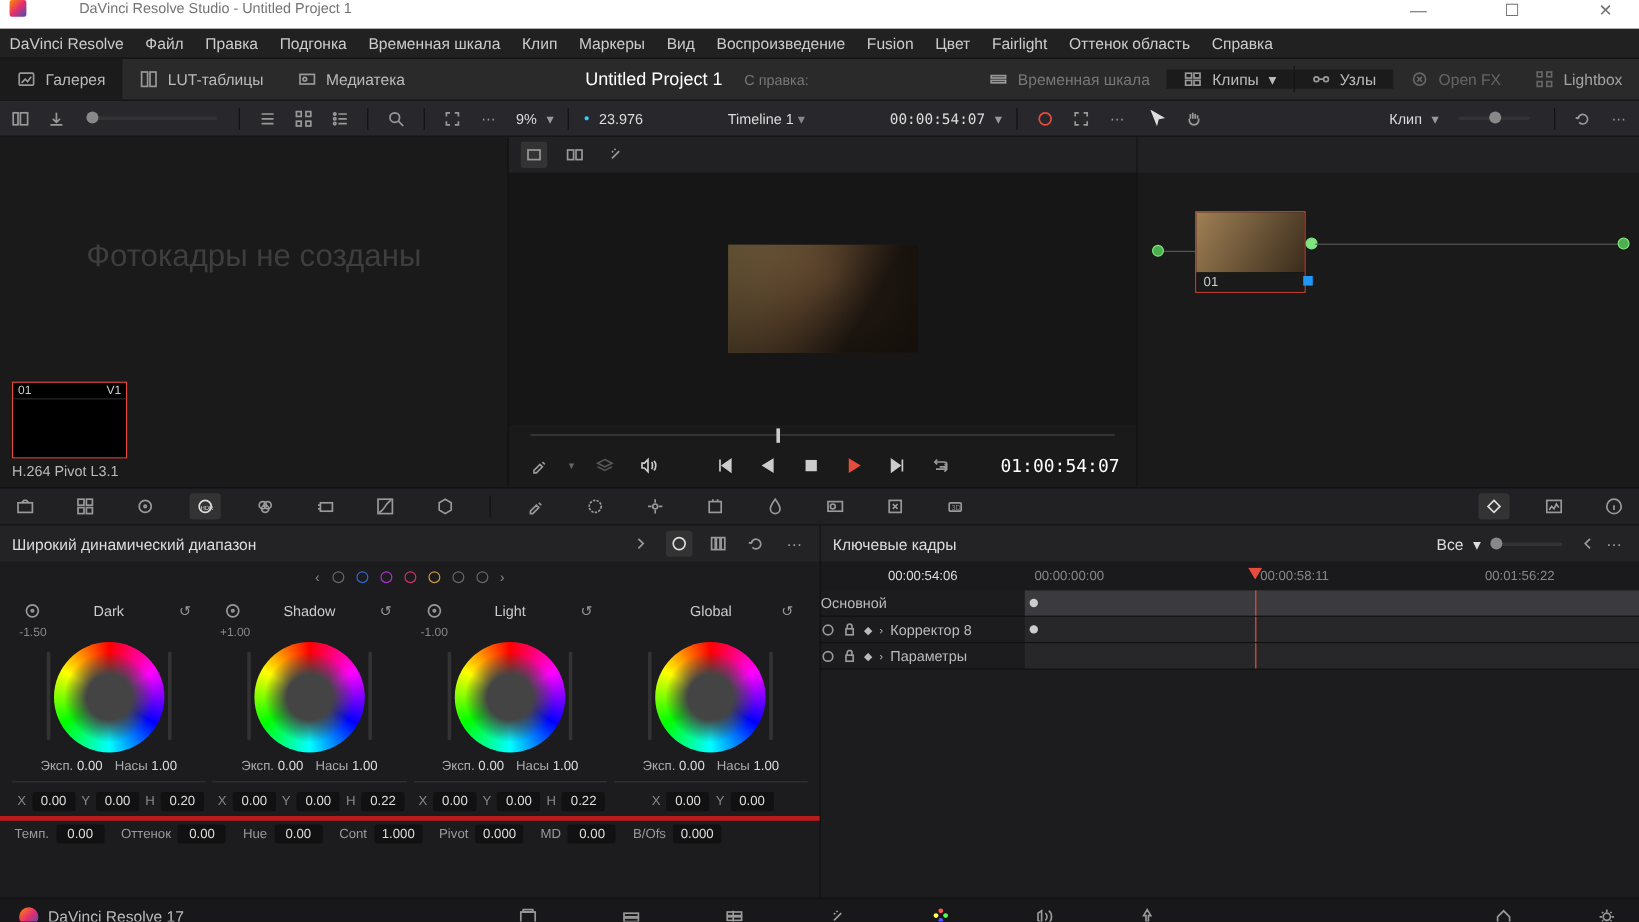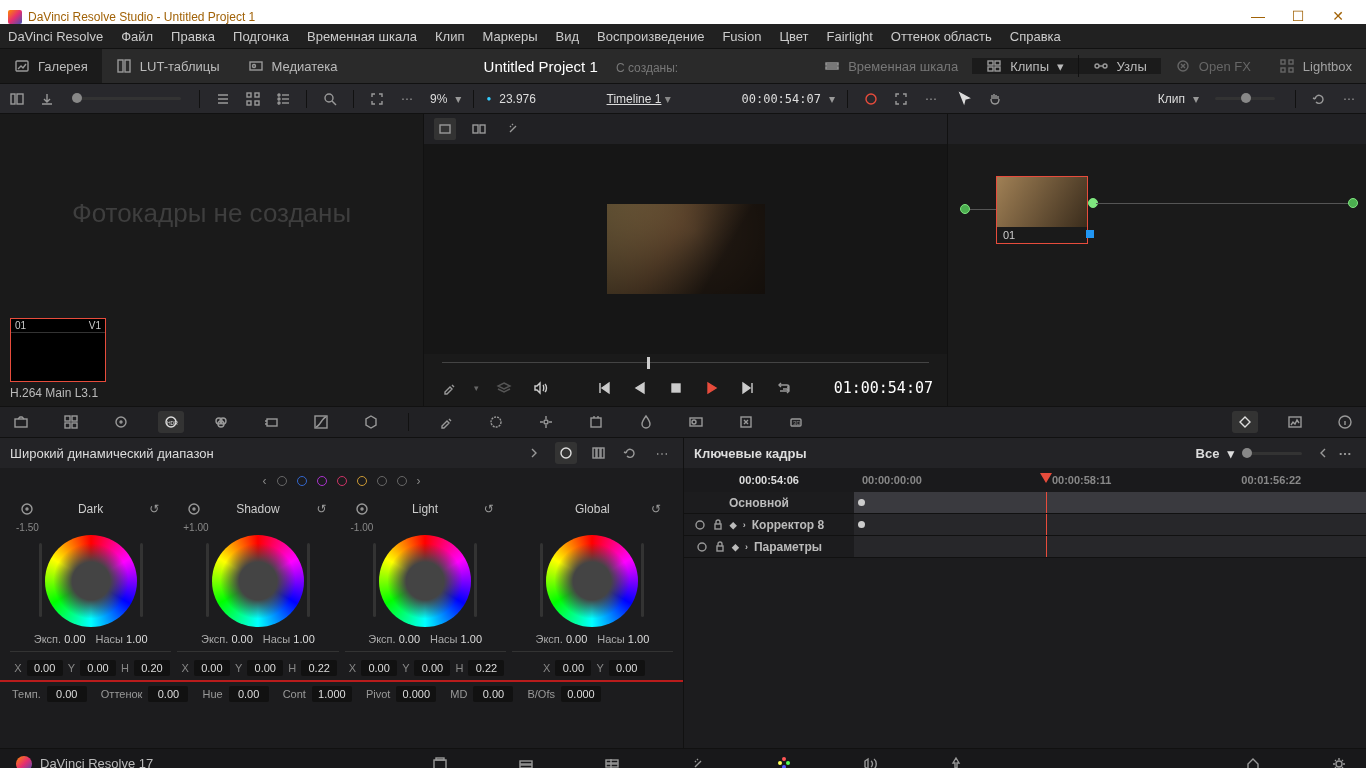--- a/index.html
+++ b/index.html
@@ -1,17 +1,17 @@
 <!DOCTYPE html>
 <html><head>
 <meta charset="utf-8">
 <style>
 * { margin: 0; padding: 0; box-sizing: border-box; font-family: "Segoe UI", Arial, sans-serif; }
 body { background: #1a1a1a; color: #999; font-size: 12px; width: 1366px; height: 768px; overflow: hidden; user-select: none; }
-.titlebar { height: 24px; background: #fff; display: flex; align-items: flex-end; padding: 0 8px; color: #a16207; font-size: 12px; }
+.titlebar { height: 24px; background: #fff; display: flex; align-items: flex-start; padding: 0 8px; color: #737373; font-size: 12px; gap: 38px; }
 .titlebar .title-icon { width: 14px; height: 14px; background: linear-gradient(135deg,#ff8a00,#e52e71,#3f51b5); border-radius: 2px; margin-right: 6px; }
 .titlebar .spacer { flex: 1; }
 .titlebar .win-btn { width: 40px; text-align: center; font-size: 14px; }
 .menubar { height: 24px; background: #212121; display: flex; align-items: center; padding: 0 8px; font-size: 13px; gap: 18px; color: #ccc; }
 .menubar span { cursor: default; }
 .toolbar-top { height: 36px; background: #2a2a2a; display: flex; align-items: center; border-top: 1px solid #111; border-bottom: 1px solid #111; }
 .toolbar-top .tb-item { display: flex; align-items: center; gap: 8px; padding: 0 14px; height: 100%; color: #bbb; font-size: 13px; }
 .toolbar-top .tb-item.sel { background: #1b1b1b; }
 .toolbar-top .center-title { flex: 1; text-align: center; color: #fff; font-size: 15px; font-weight: 500; }
 .toolbar-top .right-group { display: flex; align-items: center; }
@@ -64,31 +64,31 @@
 .color-wheel { width:92px; height:92px; border-radius:50%; background: conic-gradient(red,magenta,blue,cyan,lime,yellow,red); position:relative; margin:2px 0;}
 .color-wheel::after{content:""; position:absolute; inset:8px; border-radius:50%; background:radial-gradient(circle,#444 35%,transparent 70%);}
 .wheel-outer{ position:relative;}
 .wheel-outer .side-l{position:absolute; left:-6px; top:10px; width:3px; height:74px; background:#333; border-radius:2px;}
 .wheel-outer .side-r{position:absolute; right:-6px; top:10px; width:3px; height:74px; background:#333; border-radius:2px;}
 .wh-vals { display:flex; gap:10px; font-size:11px; margin-top:4px; color:#aaa;}
 .wh-vals .v b{color:#ddd; font-weight:normal;}
 .wh-xy { display:flex; gap:2px; font-size:11px; margin-top:8px; }
 .wh-xy .box{ background:#111; padding:2px 5px; border-radius:2px; min-width:36px; text-align:center; color:#ddd;}
 .wh-xy .lab{padding:2px 3px; color:#888;}
-.hdr-bottom { height:26px; border-top:2px solid #b91c1c; display:flex; align-items:center; padding:0 12px; gap:14px; font-size:11px;}
+.hdr-bottom { height:26px; border-top:4px solid #b91c1c; display:flex; align-items:center; padding:0 12px; gap:14px; font-size:11px;}
 .hdr-bottom .pair{display:flex; gap:6px; align-items:center;}
 .hdr-bottom .pair .vbox{background:#111; padding:2px 6px; border-radius:2px; color:#ddd; min-width:40px; text-align:center;}
-.key-panel { flex:1; display:flex; flex-direction:column; background:#1c1c1e;font-weight:bold;}
+.key-panel { flex:1; display:flex; flex-direction:column; background:#1c1c1e;}
 .key-head { height:30px; display:flex; align-items:center; padding:0 10px; font-size:13px; color:#ddd; background:#232326;}
 .key-head .sp{flex:1;}
 .key-timeline-head { height:24px; display:flex; align-items:center; font-size:11px; background:#1a1a1c;}
 .key-timeline-head .lcol{width:170px; text-align:center; color:#ddd;}
 .key-timeline-head .tcol{flex:1; display:flex; gap:130px; padding-left:8px; color:#888; position:relative;}
 .key-row { height:22px; display:flex; align-items:center; font-size:12px; border-bottom:1px solid #111;}
-.key-row .lcol{width:170px; display:flex; align-items:center; justify-content:center; gap:6px; padding-right:20px; color:#bbb;}
+.key-row .lcol{width:170px; display:flex; align-items:center; justify-content:flex-start; gap:6px; padding-right:20px; color:#bbb;}
 .key-row .track{flex:1; background:#27272a; height:100%; position:relative;}
 .key-row.sel .track{background:#3a3a3f;}
 .key-row .dot{position:absolute; left:4px; top:7px; width:7px; height:7px; border-radius:50%; background:#ccc;}
 .playhead-line{ position:absolute; left:192px; top:0; bottom:0; width:1px; background:#e74c3c;}
 .playhead-head{ position:absolute; left:186px; top:-1px; width:12px; height:10px; background:#e74c3c; clip-path: polygon(0 0,100% 0,50% 100%);}
 .key-body{ flex:1; position:relative;}
 .bottombar { height: 30px; background: #18181a; border-top:1px solid #111; display:flex; align-items:center; padding:0 16px; gap:64px; font-size:13px; color:#bbb;}
 .bottombar .app{display:flex; align-items:center; gap:8px;}
 .bottombar .sp{flex:1;}
 .bottombar .page-ic{ width:22px; height:22px; display:flex; align-items:center; justify-content:center;}
@@ -142,21 +142,21 @@
   </div>
   <div class="tb-item">
     <svg class="ico">
         <rect x="2" y="4" width="12" height="8"></rect>
         <circle cx="6" cy="8" r="1.5"></circle>
       </svg>
     <span>Медиатека</span>
   </div>
   <div class="center-title">
     <span>Untitled Project 1</span>
-    <span style="color:#777; font-size:12px; margin-left:14px;">С созданы:</span>
+    <span style="color:#777; font-size:12px; margin-left:14px;">С правка:</span>
   </div>
   <div class="right-group">
     <div class="tb-item">
       <svg class="ico">
           <rect x="2" y="5" width="12" height="2"></rect>
           <rect x="2" y="9" width="12" height="2"></rect>
         </svg>
       <span style="color:#777;">Временная шкала</span>
     </div>
     <div class="tb-item sel">
@@ -252,21 +252,21 @@
       </div>
     <div class="icon-btn">⋯</div>
   </div>
   <div class="grp" style="flex:1;">
     <span style="color:#ddd;">9%</span>
     <span>▾</span>
     <div class="sep"></div>
     <span style="color:#3cf;font-size:8px;">●</span>
     <span style="color:#ddd;">23.976</span>
     <div style="flex:1; text-align:center;">
-      <span style="color:#ddd; font-weight:500;text-decoration:underline;">Timeline 1</span>
+      <span style="color:#ddd; font-weight:500;">Timeline 1</span>
       <span style="color:#888;"> ▾</span>
     </div>
     <span style="color:#ddd; font-family:monospace;">00:00:54:07</span>
     <span>▾</span>
     <div class="sep"></div>
     <div class="icon-btn">
         <svg class="ico" style="stroke:#e74c3c;">
           <circle cx="8" cy="8" r="5"></circle>
         </svg>
       </div>
@@ -309,21 +309,21 @@
   <div class="gallery-pane">
     <div class="gallery-empty">Фотокадры не созданы</div>
     <div class="gallery-clip-strip">
       <div class="clip-tile">
         <div class="head">
             <span>01</span>
             <span>V1</span>
           </div>
         <div class="thumb"></div>
       </div>
-      <div class="clip-codec">H.264 Main L3.1</div>
+      <div class="clip-codec">H.264 Pivot L3.1</div>
     </div>
   </div>
 
   <div class="viewer-pane">
     <div class="viewer-head">
       <div class="icon-btn" style="background:#333;border-radius:2px;">
           <svg class="ico">
             <rect x="3" y="4" width="10" height="8"></rect>
           </svg>
         </div>

